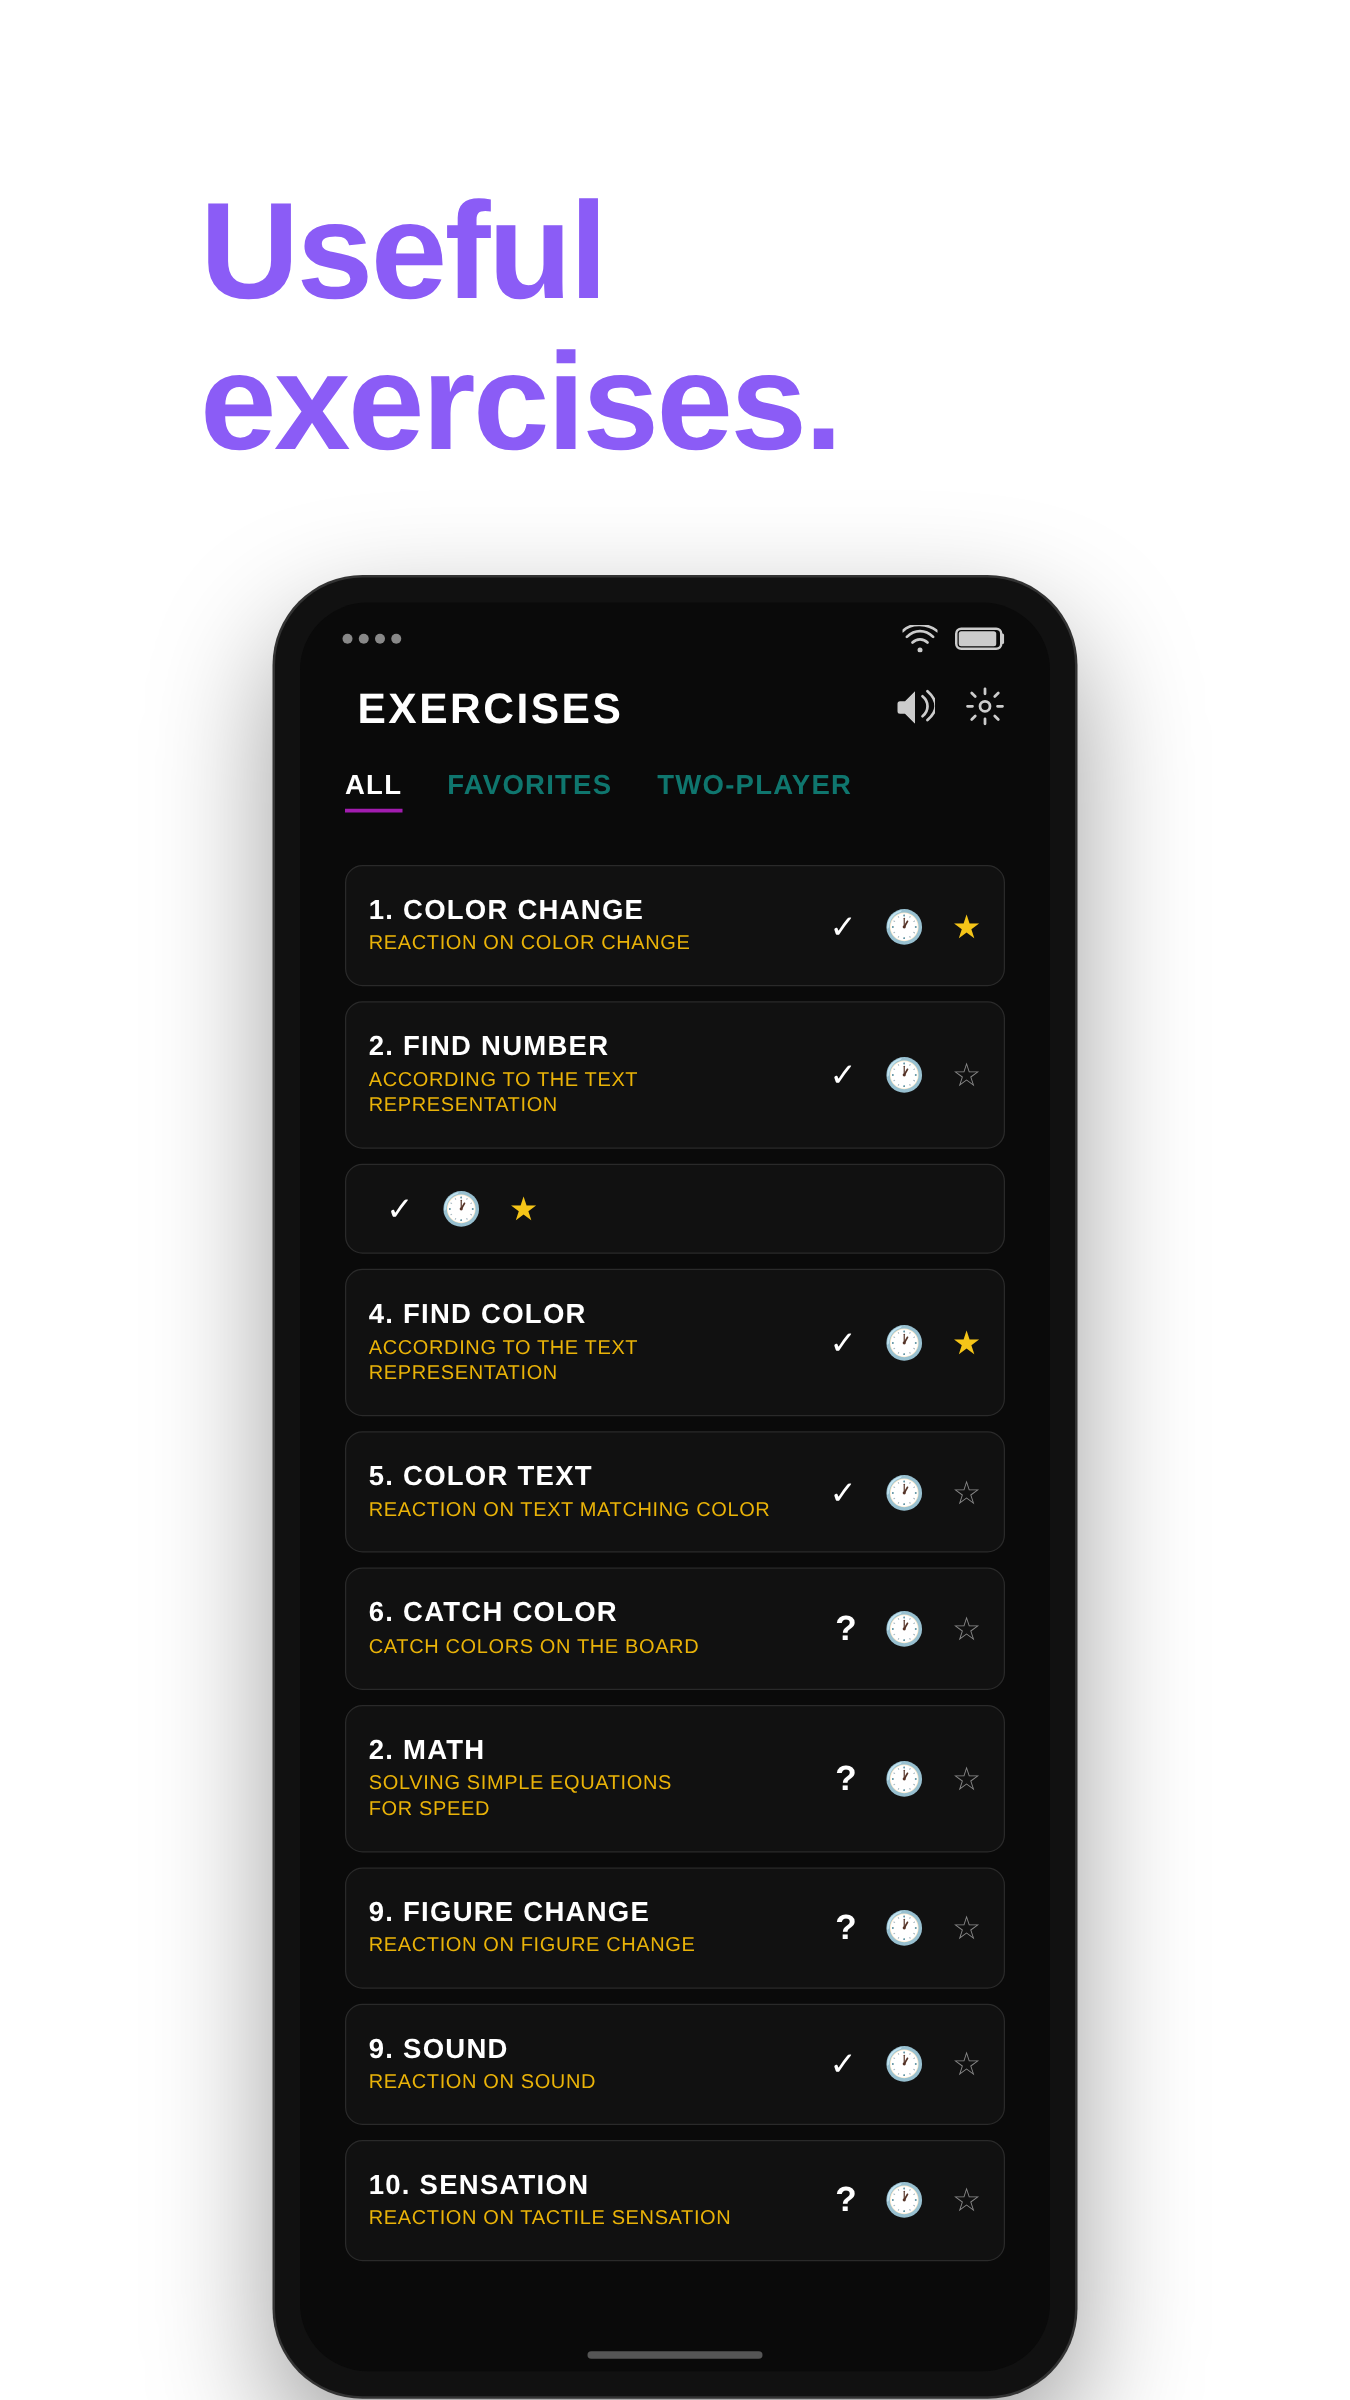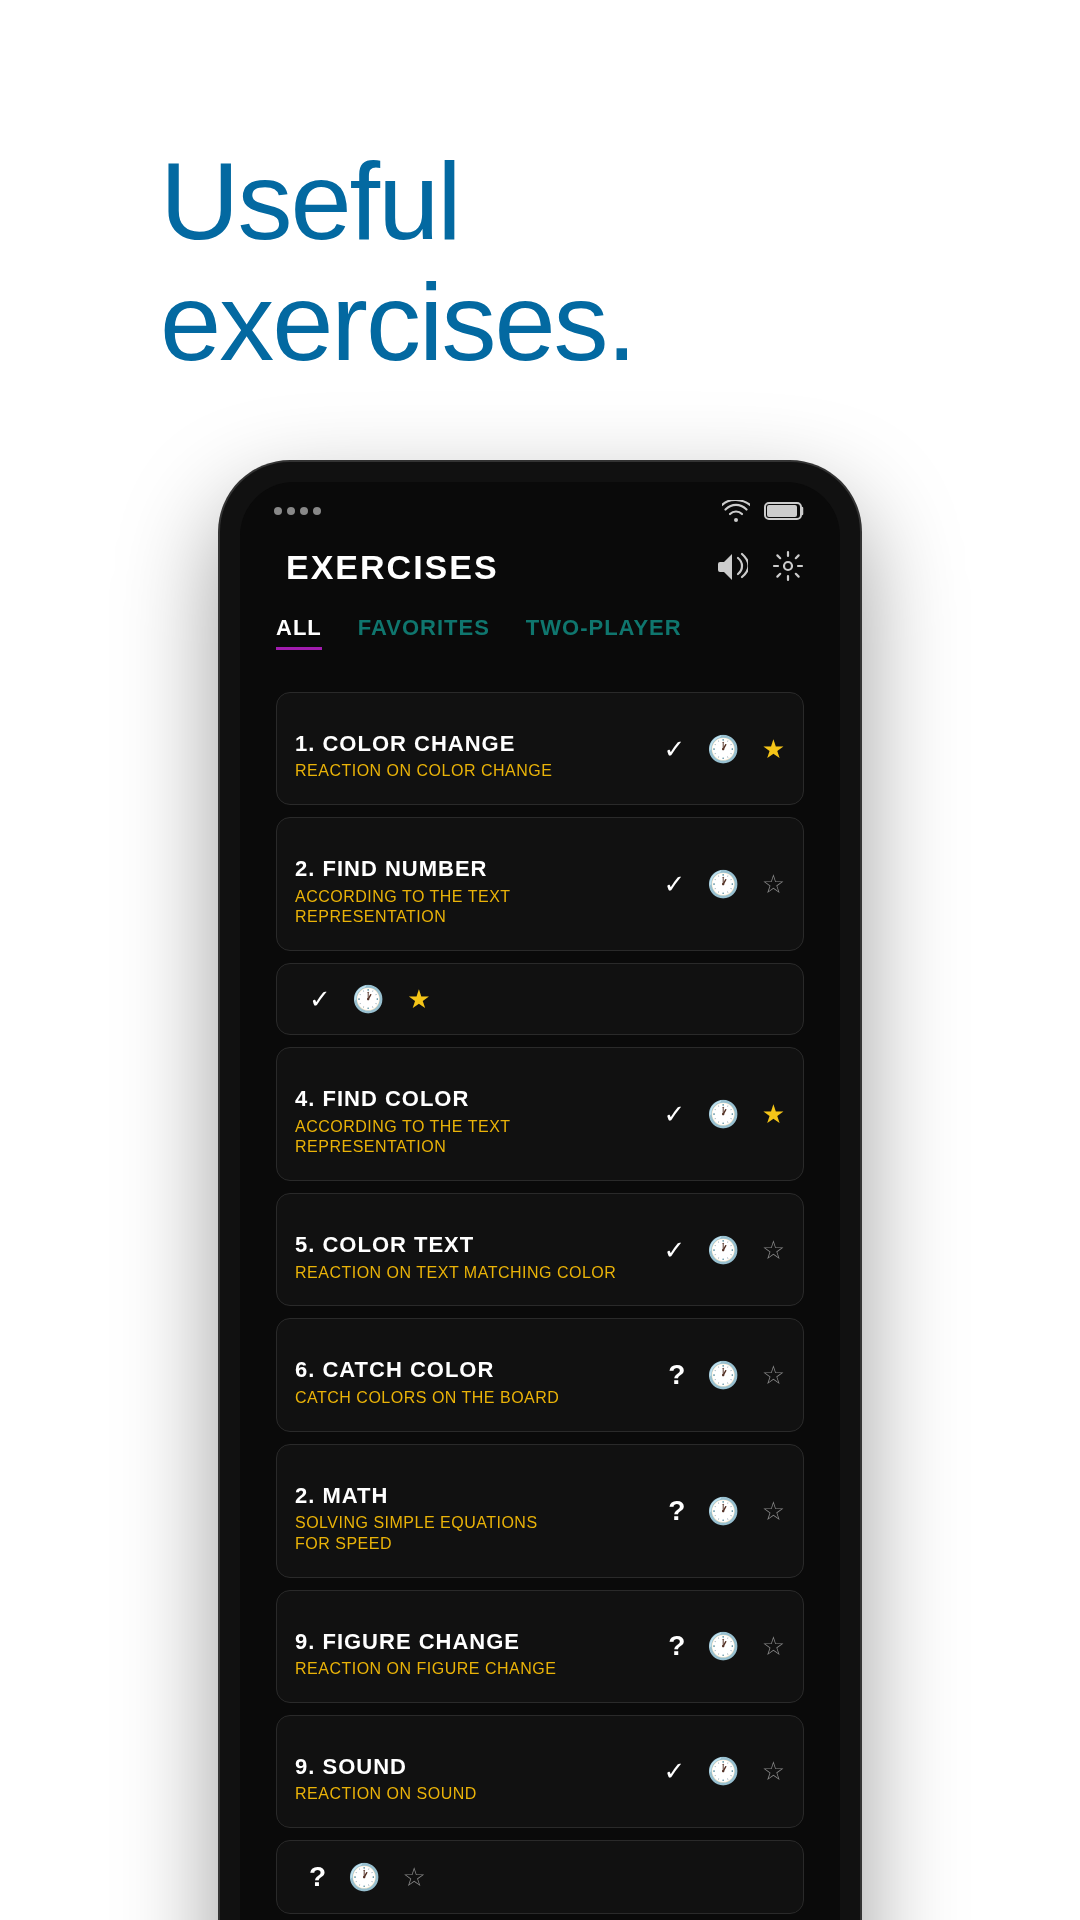--- a/index.html
+++ b/index.html
@@ -15,22 +15,22 @@
       align-items: center;
     }
 
     .page-title-section {
       width: 100%;
       padding: 140px 160px 60px 160px;
     }
 
     .page-title {
       font-size: 110px;
-      font-weight: 400;
-      color: #0369a1;
+      font-weight: 700;
+      color: #8b5cf6;
       line-height: 1.1;
       letter-spacing: -2px;
     }
 
     .phone-wrapper {
       position: relative;
       width: 640px;
       margin: 20px auto 60px auto;
     }
 
@@ -166,21 +166,20 @@
     .exercise-text {
       flex: 1;
     }
 
     .exercise-name {
       font-size: 22px;
       font-weight: 800;
       color: #ffffff;
       letter-spacing: 1px;
       line-height: 1.2;
-      margin-top: 16px;
     }
 
     .exercise-desc {
       font-size: 16px;
       font-weight: 500;
       color: #eab308;
       letter-spacing: 0.5px;
       margin-top: 4px;
       line-height: 1.3;
     }
@@ -374,20 +373,24 @@
               <div class="exercise-desc">REACTION ON SOUND</div>
             </div>
             <div class="exercise-actions">
               <span class="action-icon check-icon">✓</span>
               <span class="action-icon history-icon">🕐</span>
               <span class="action-icon star-icon-empty">☆</span>
             </div>
           </div>
 
           <div class="exercise-item">
+            <div class="exercise-text">
+              <div class="exercise-name">10. SENSATION</div>
+              <div class="exercise-desc">REACTION ON TACTILE SENSATION</div>
+            </div>
             <div class="exercise-actions">
               <span class="action-icon question-icon" style="font-size:28px;font-weight:700;">?</span>
               <span class="action-icon history-icon">🕐</span>
               <span class="action-icon star-icon-empty">☆</span>
             </div>
           </div>
 
         </div>
       </div>
 

